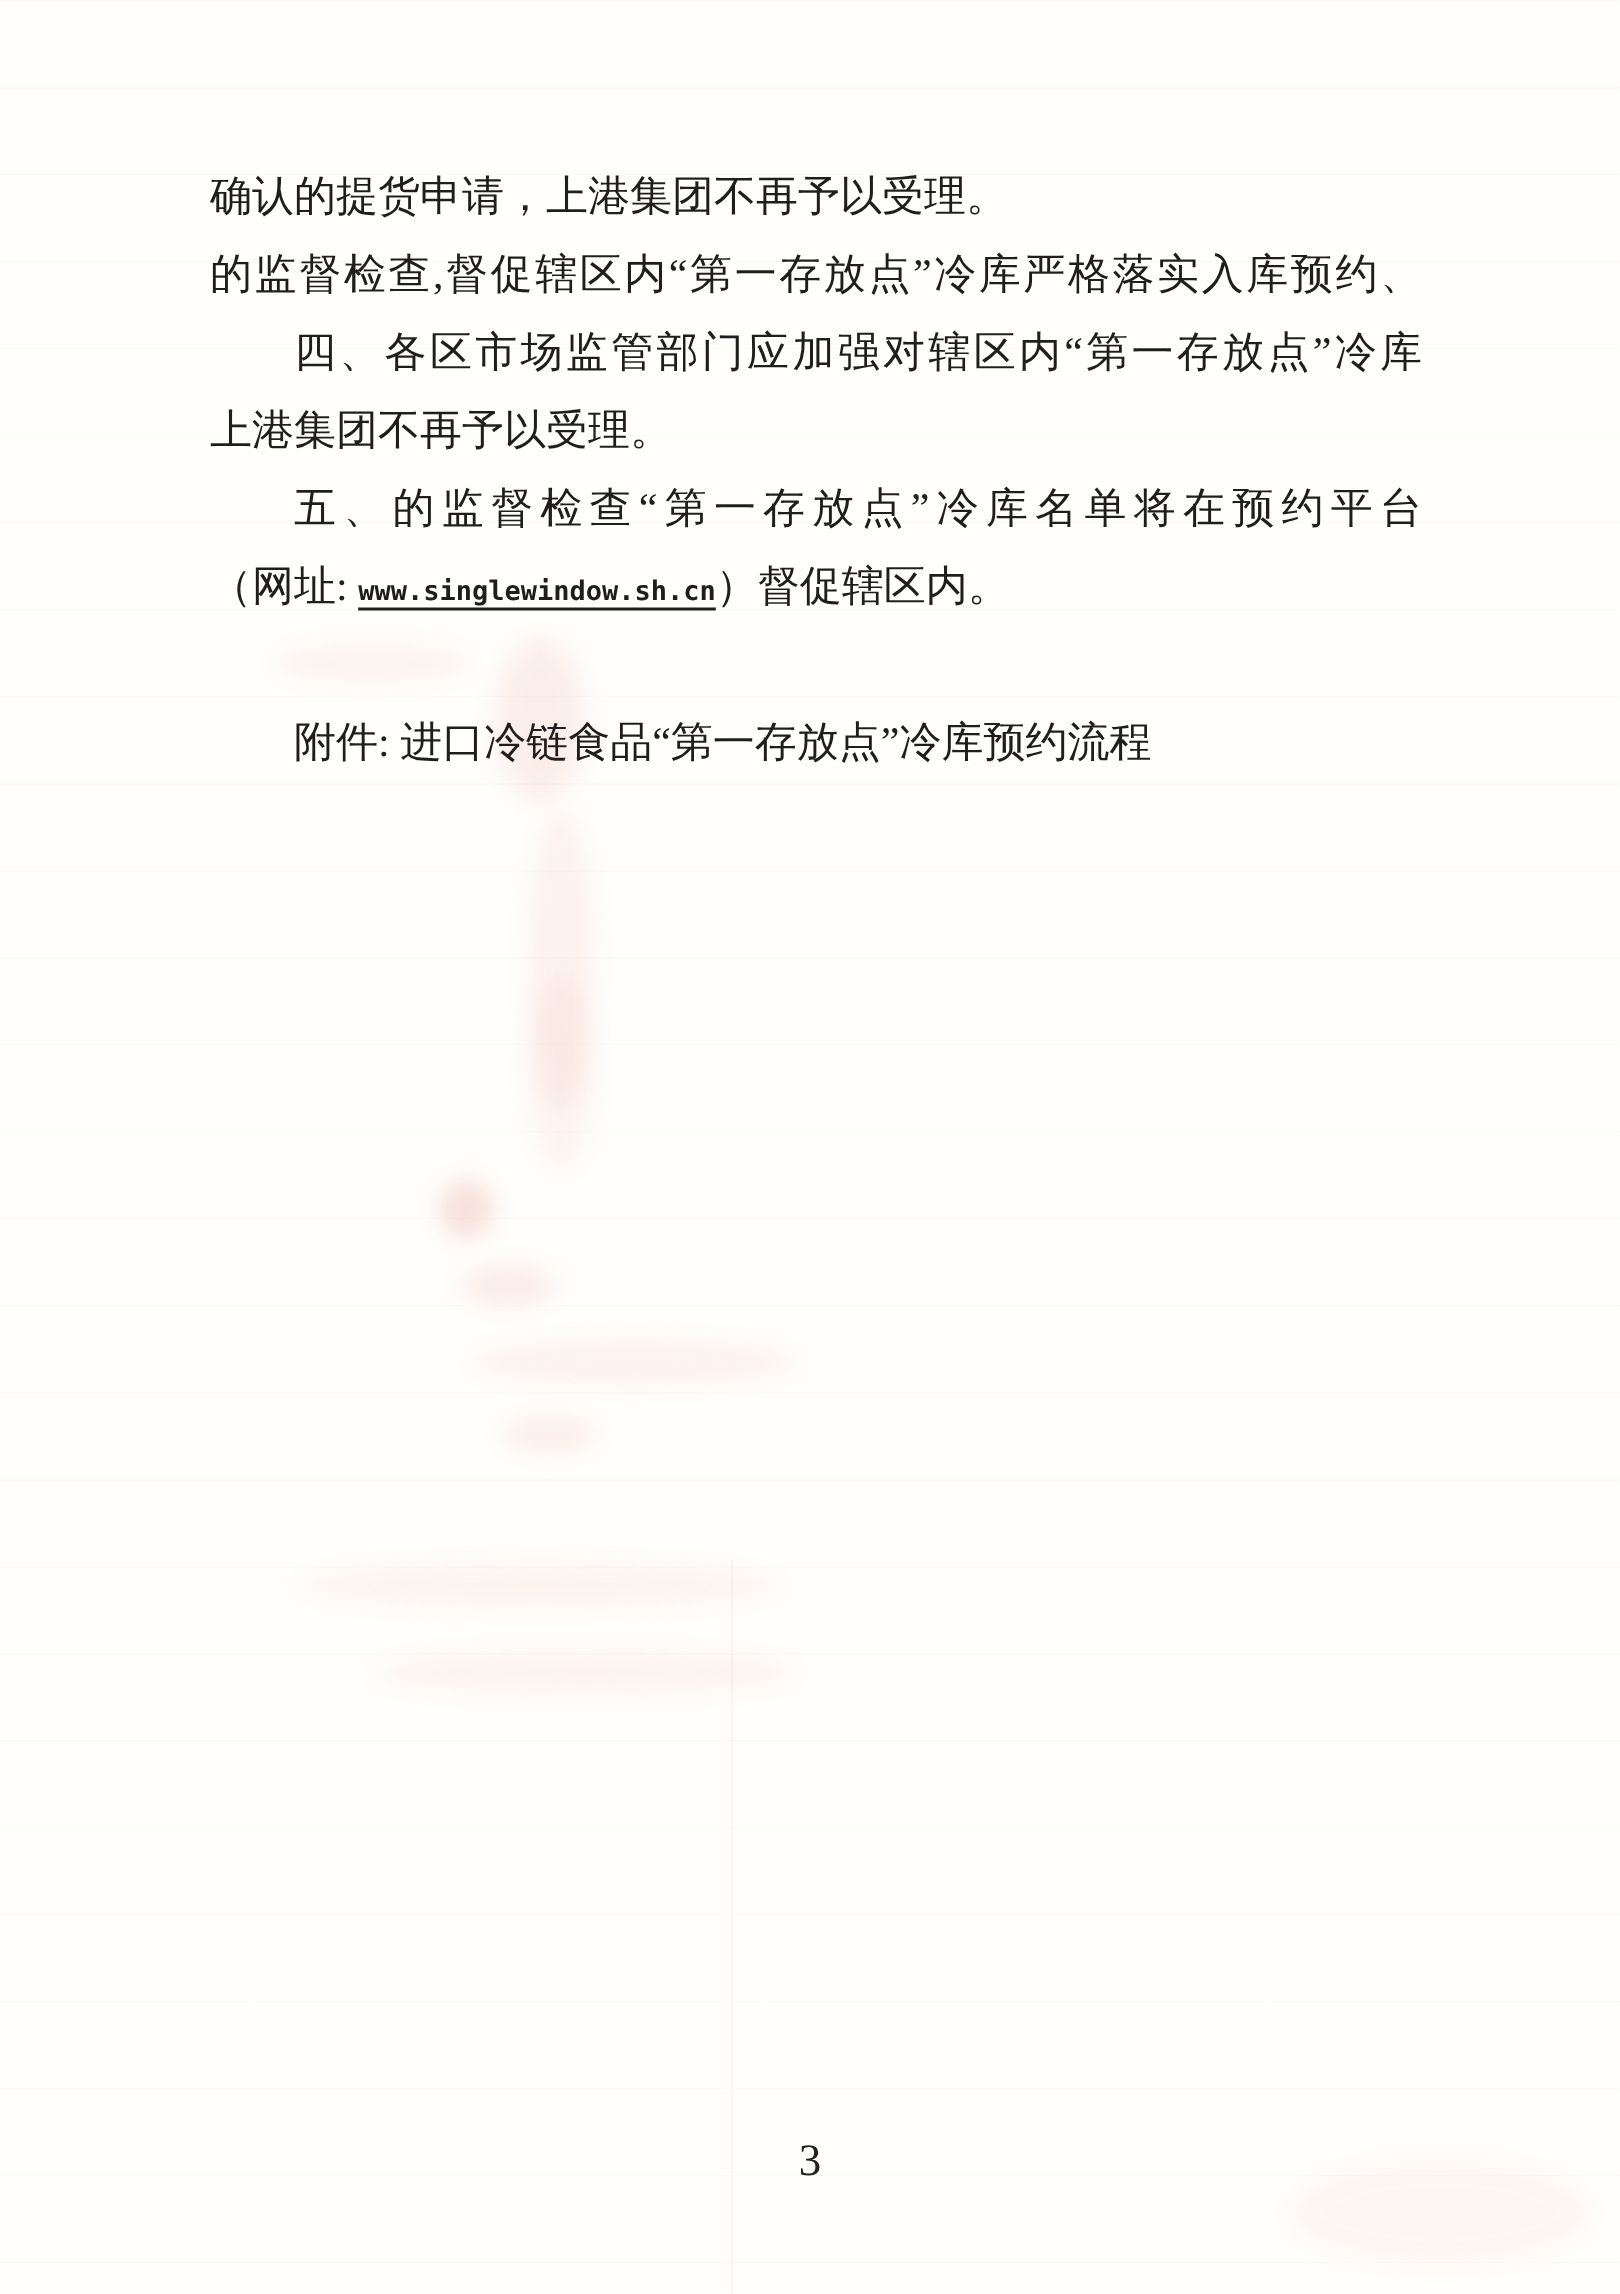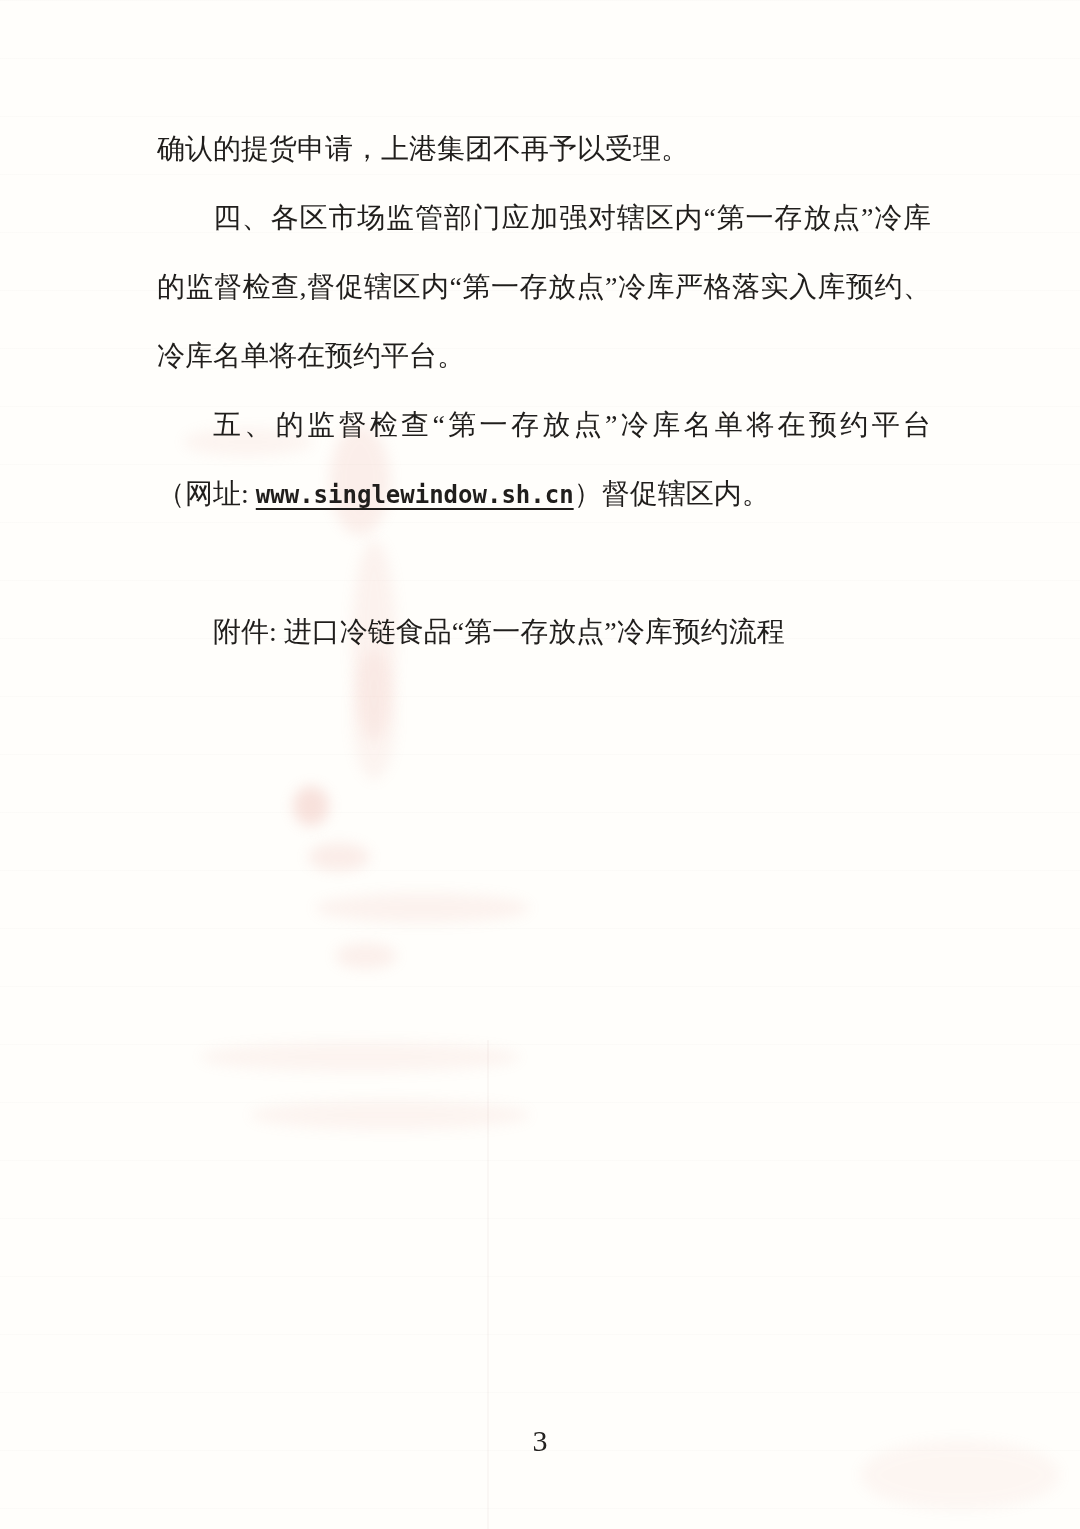--- a/index.html
+++ b/index.html
@@ -25,39 +25,39 @@
         transparent 1px, transparent 58px);
     pointer-events: none;
   }
   .content {
     position: absolute;
     left: 140px;
     top: 106px;
     width: 808px;
   }
   .line {
-    margin: 17px;
+    margin: 0;
     font-size: 28px;
     line-height: 52px;
     height: 52px;
     letter-spacing: 0;
   }
   .just {
     text-align: justify;
     text-align-last: justify;
   }
   .indent {
     text-indent: 2em;
   }
   .blank {
     height: 52px;
   }
   .url {
     font-family: "DejaVu Sans Mono", "Liberation Mono", monospace;
-    font-size: 24px;
+    font-size: 18px;
     font-weight: bold;
     color: inherit;
     text-decoration: underline;
     text-decoration-thickness: 2px;
     text-underline-offset: 5px;
   }
   .page-footer {
     position: absolute;
     left: 0;
     right: 0;
@@ -99,23 +99,23 @@
   <div class="blob" style="left:315px; top:893px; width:215px; height:30px;  opacity:0.12;"></div>
   <div class="blob" style="left:335px; top:943px; width:62px;  height:26px;  opacity:0.15;"></div>
   <div class="blob" style="left:200px; top:1042px; width:320px; height:30px; opacity:0.10;"></div>
   <div class="blob" style="left:250px; top:1100px; width:280px; height:30px; opacity:0.10;"></div>
   <div class="blob" style="left:860px; top:1440px; width:200px; height:70px; opacity:0.08;"></div>
 </div>
 <div class="vline"></div>
 
 <main class="content">
   <p class="line">确认的提货申请，上港集团不再予以受理。</p>
+  <p class="line just">的监督检查,督促辖区内“第一存放点”冷库严格落实入库预约、</p>
   <p class="line indent just">四、各区市场监管部门应加强对辖区内“第一存放点”冷库</p>
-  <p class="line just">的监督检查,督促辖区内“第一存放点”冷库严格落实入库预约、</p>
-  <p class="line">冷库名单将在预约平台。</p>
+  <p class="line">上港集团不再予以受理。</p>
   <p class="line indent just">五、的监督检查“第一存放点”冷库名单将在预约平台</p>
   <p class="line"><span>（网址: </span><a class="url" href="#">www.singlewindow.sh.cn</a><span>）督促辖区内。</span></p>
   <p class="line blank"></p>
   <p class="line indent">附件: 进口冷链食品“第一存放点”冷库预约流程</p>
 </main>
 
 <footer class="page-footer">
   <span>3</span>
 </footer>
 

